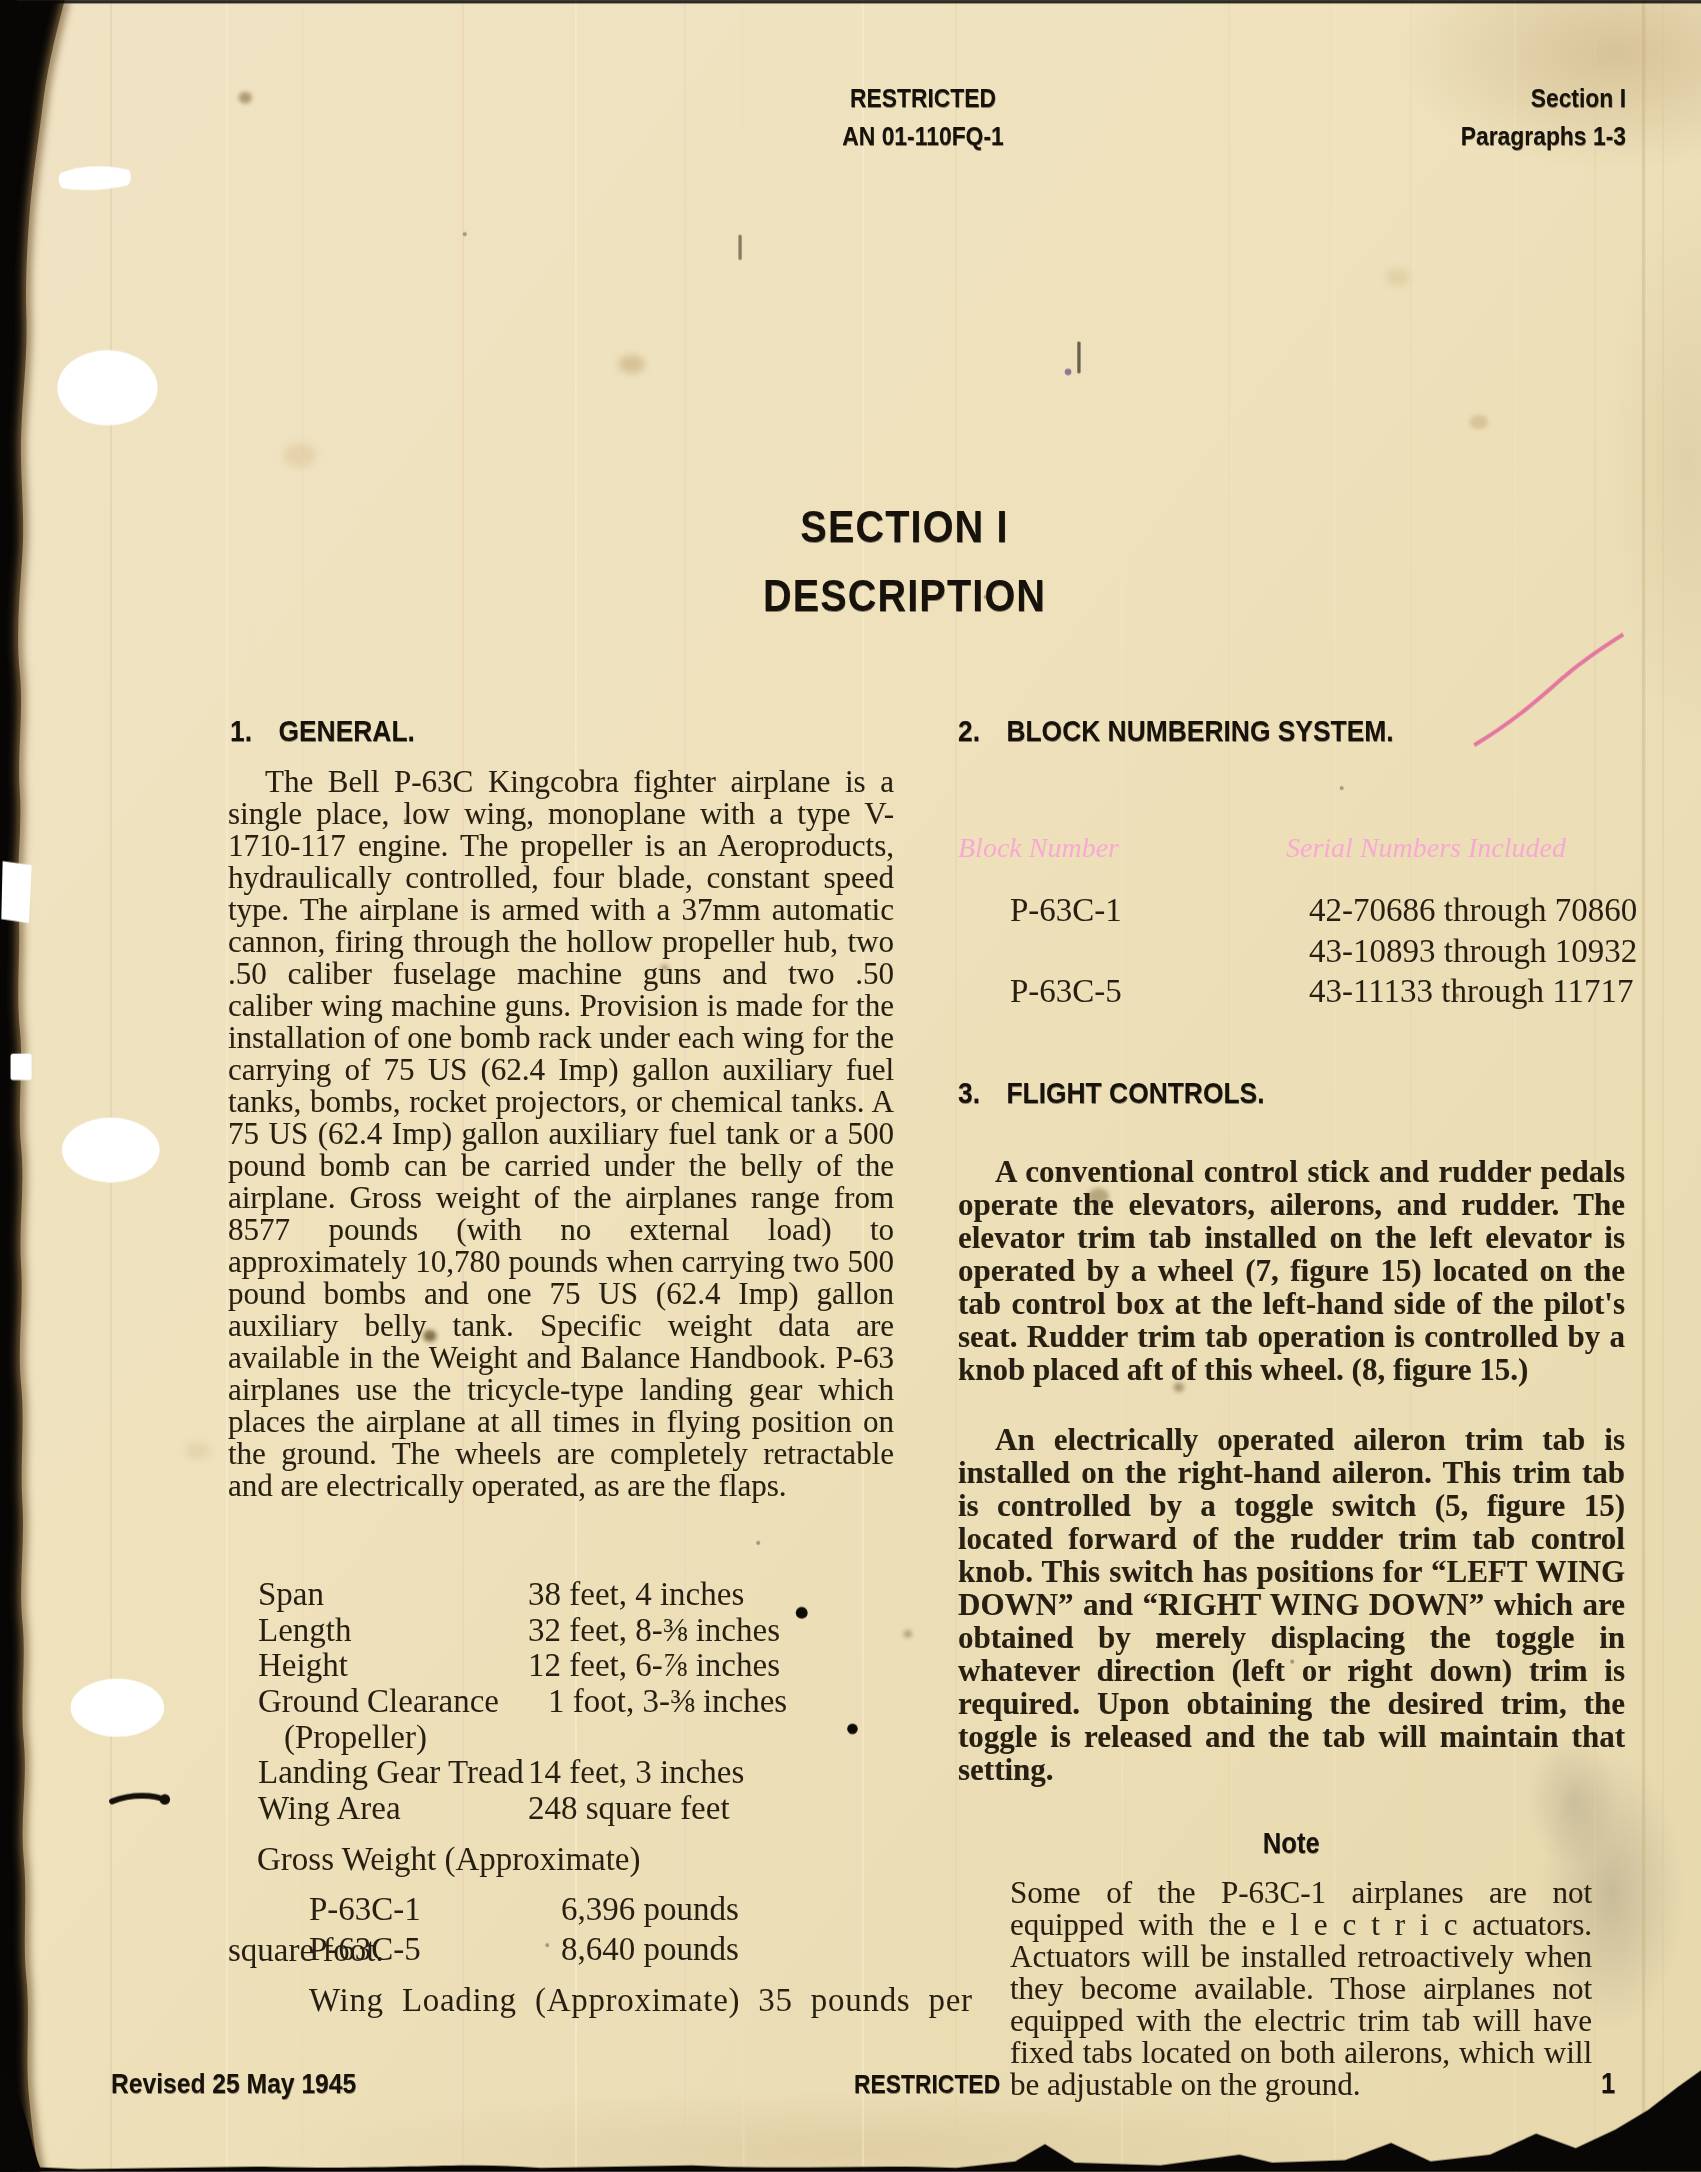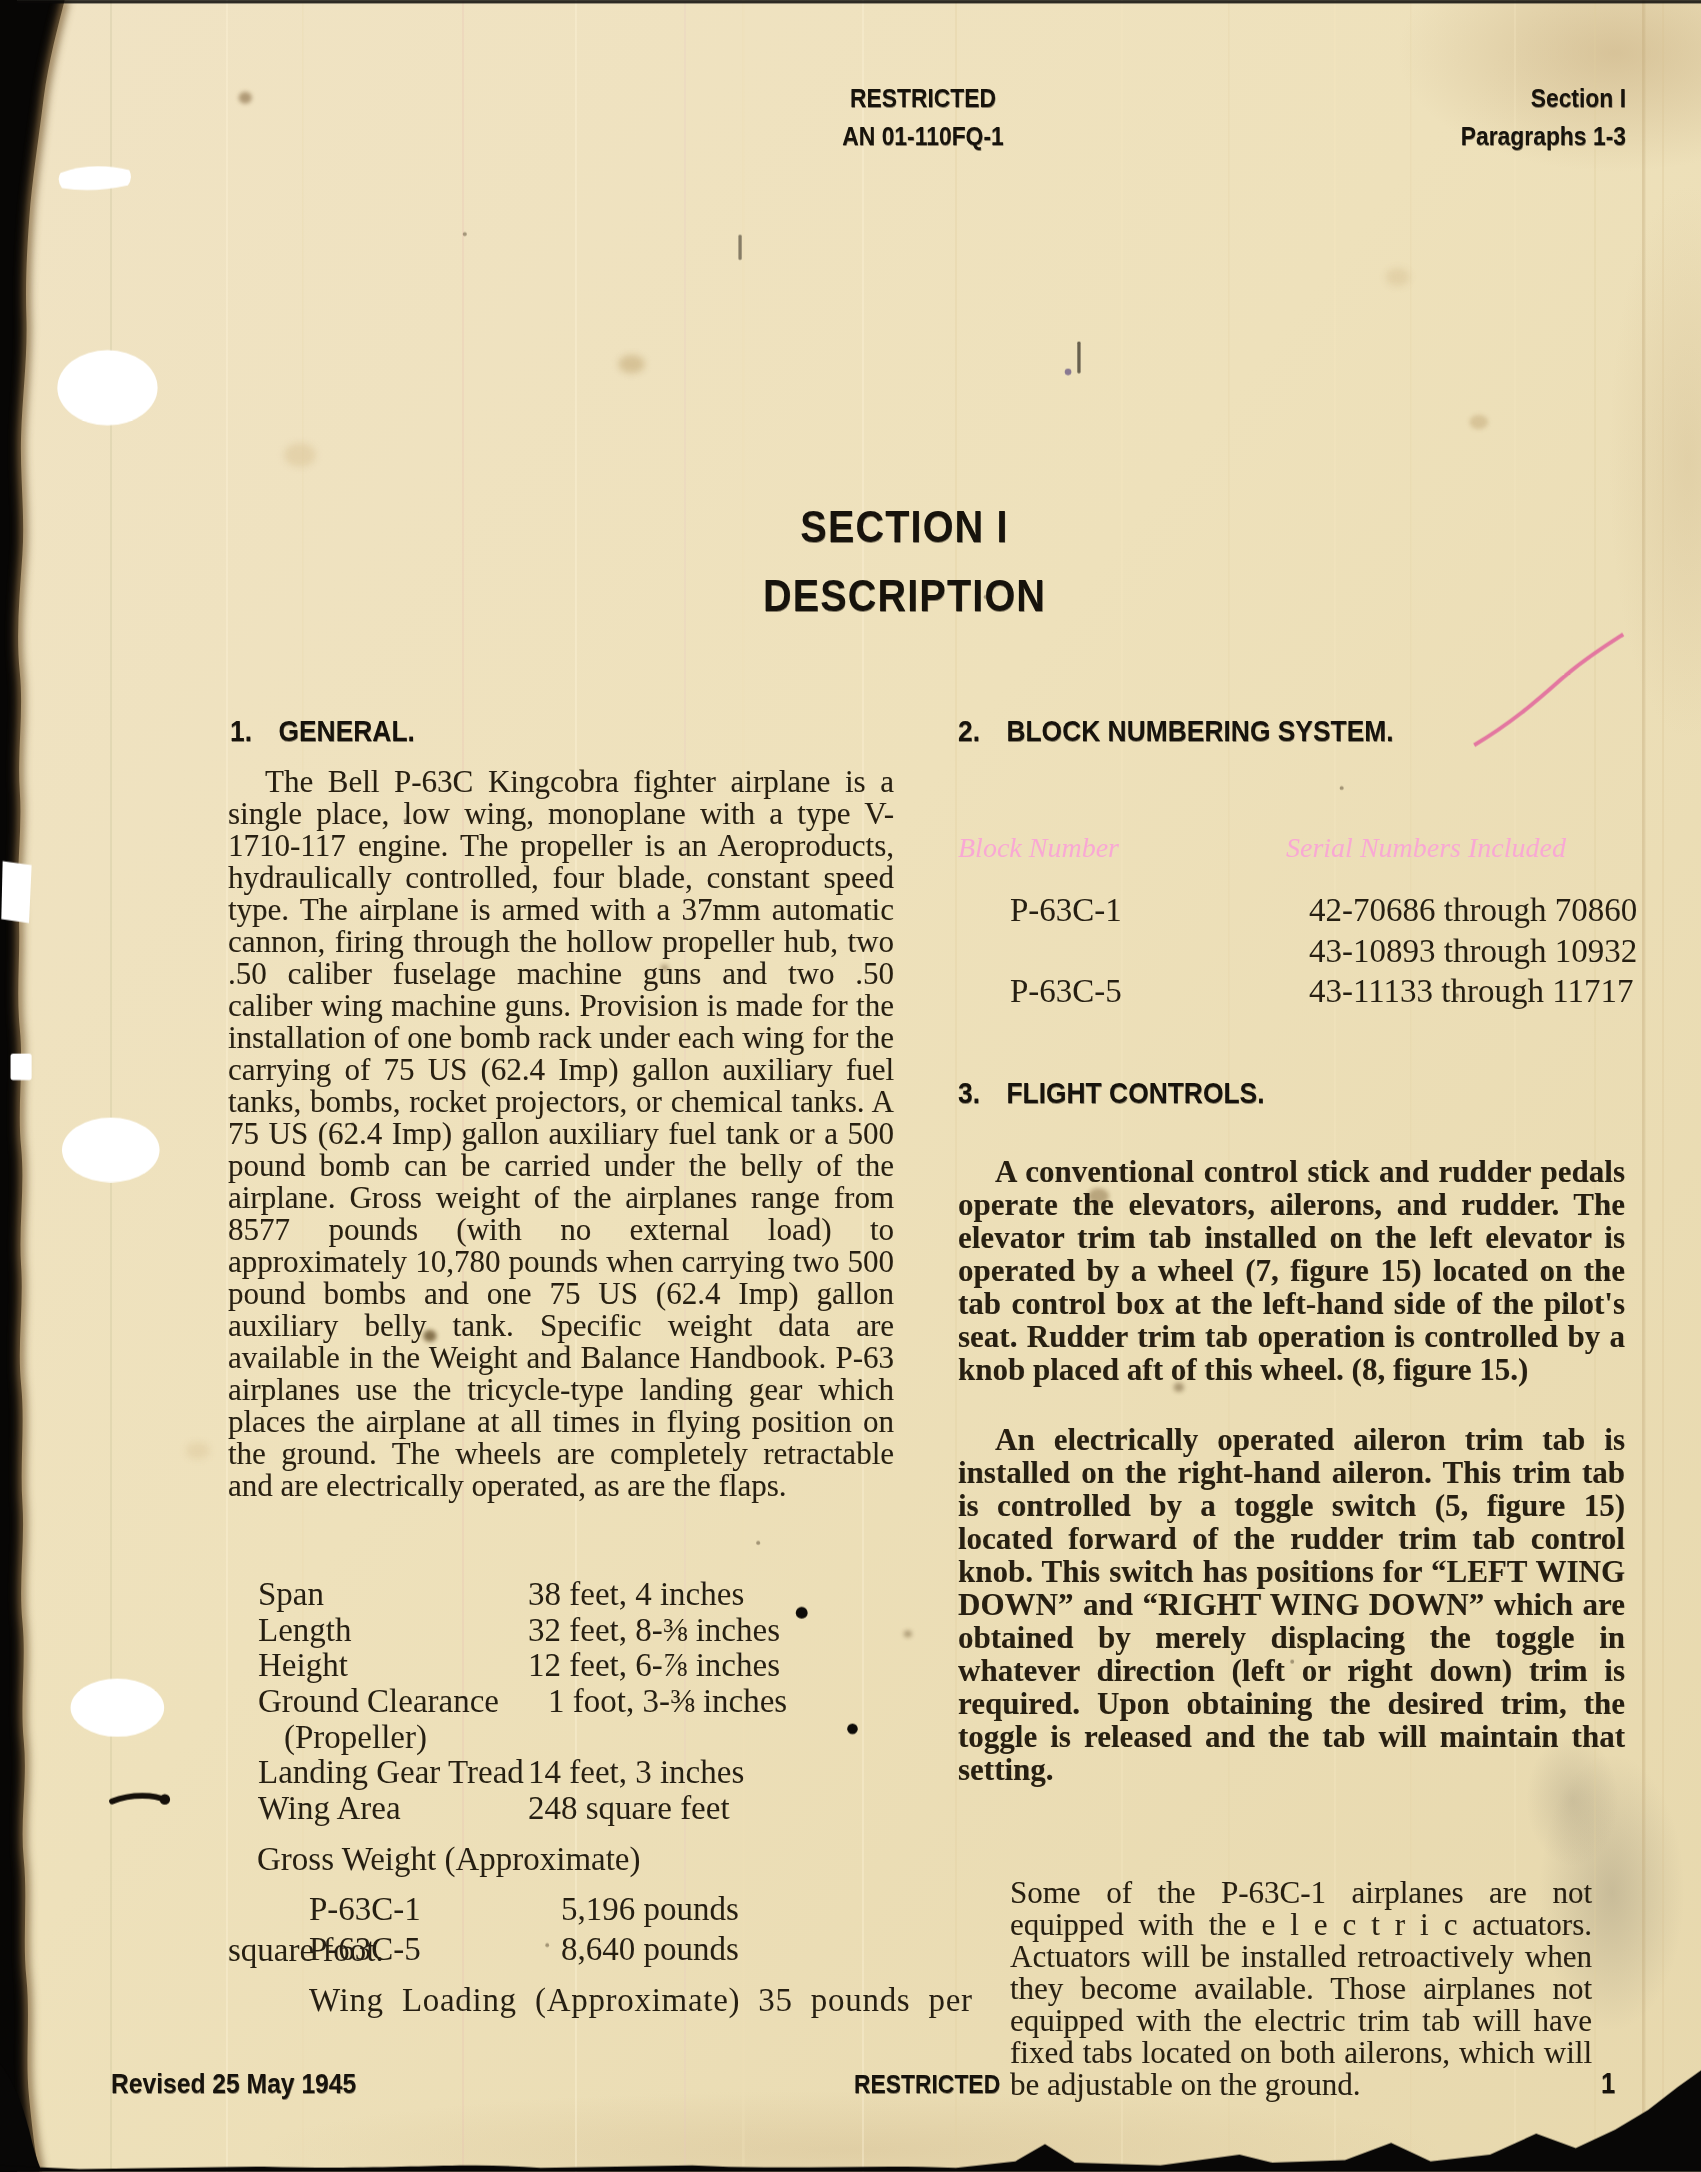--- a/index.html
+++ b/index.html
@@ -223,21 +223,21 @@
       <div class="dim-row serif tbl-text" style="top:1790px;">
         <span class="dim-label">Wing Area</span>
         <span class="dim-value">248 square feet</span>
       </div>
     </div>
 
     <div class="abs serif tbl-text" style="left:257px;top:1841px;">Gross Weight (Approximate)</div>
     <div>
       <div class="dim-row serif tbl-text" style="top:1891px;">
         <span class="gw-model">P-63C-1</span>
-        <span class="gw-value">5,196 pounds</span>
+        <span class="gw-value">6,396 pounds</span>
       </div>
       <div class="dim-row serif tbl-text" style="top:1931px;">
         <span class="gw-model">P-63C-5</span>
         <span class="gw-value">8,640 pounds</span>
       </div>
     </div>
 
     <div class="abs serif tbl-text" style="left:309px;top:1982px;letter-spacing:0.7px;word-spacing:9.2px;">Wing Loading (Approximate) 35 pounds per</div>
     <div class="abs serif tbl-text" style="left:228px;top:1932px;">square foot.</div>
 
@@ -255,20 +255,23 @@
     <div class="abs serif tbl-text" style="left:1309px;top:973px;">43-11133 through 11717</div>
 
     <div class="abs h-sans sec-head" style="left:958px;top:1076px;">
       <span class="sec-num">3.</span><span class="sec-label">FLIGHT CONTROLS.</span>
     </div>
 
     <div class="abs serif body-par fc-par" style="left:958px;top:1155px;width:667px;">A conventional control stick and rudder pedals operate the elevators, ailerons, and rudder. The elevator trim tab installed on the left elevator is operated by a wheel (7, figure 15) located on the tab control box at the left-hand side of the pilot's seat. Rudder trim tab operation is controlled by a knob placed aft of this wheel. (8, figure 15.)</div>
 
     <div class="abs serif body-par fc-par" style="left:958px;top:1423px;width:667px;">An electrically operated aileron trim tab is installed on the right-hand aileron. This trim tab is controlled by a toggle switch (5, figure 15) located forward of the rudder trim tab control knob. This switch has positions for “LEFT WING DOWN” and “RIGHT WING DOWN” which are obtained by merely displacing the toggle in whatever direction (left or right down) trim is required. Upon obtaining the desired trim, the toggle is released and the tab will maintain that setting.</div>
 
+    <div class="abs" style="left:958px;top:1827px;width:667px;text-align:center;">
+      <span class="h-sans h-center note-head" style="display:inline-block;">Note</span>
+    </div>
     <div class="abs serif body-par" style="left:1010px;top:1877px;width:582px;line-height:32px;text-indent:0;">Some of the P-63C-1 airplanes are not equipped with the e&nbsp;l&nbsp;e&nbsp;c&nbsp;t&nbsp;r&nbsp;i&nbsp;c actuators. Actuators will be installed retroactively when they become available. Those airplanes not equipped with the electric trim tab will have fixed tabs located on both ailerons, which will be adjustable on the ground.</div>
 
     <div class="abs h-sans footer-sans" style="left:111px;top:2068px;">Revised 25 May 1945</div>
     <div class="abs" style="left:663px;top:2069px;width:528px;text-align:center;">
       <span class="h-sans h-center" style="display:inline-block;font-size:26px;">RESTRICTED</span>
     </div>
     <div class="abs h-sans" style="left:1601px;top:2067px;font-size:29px;">1</div>
 
   </div>
 </div>

